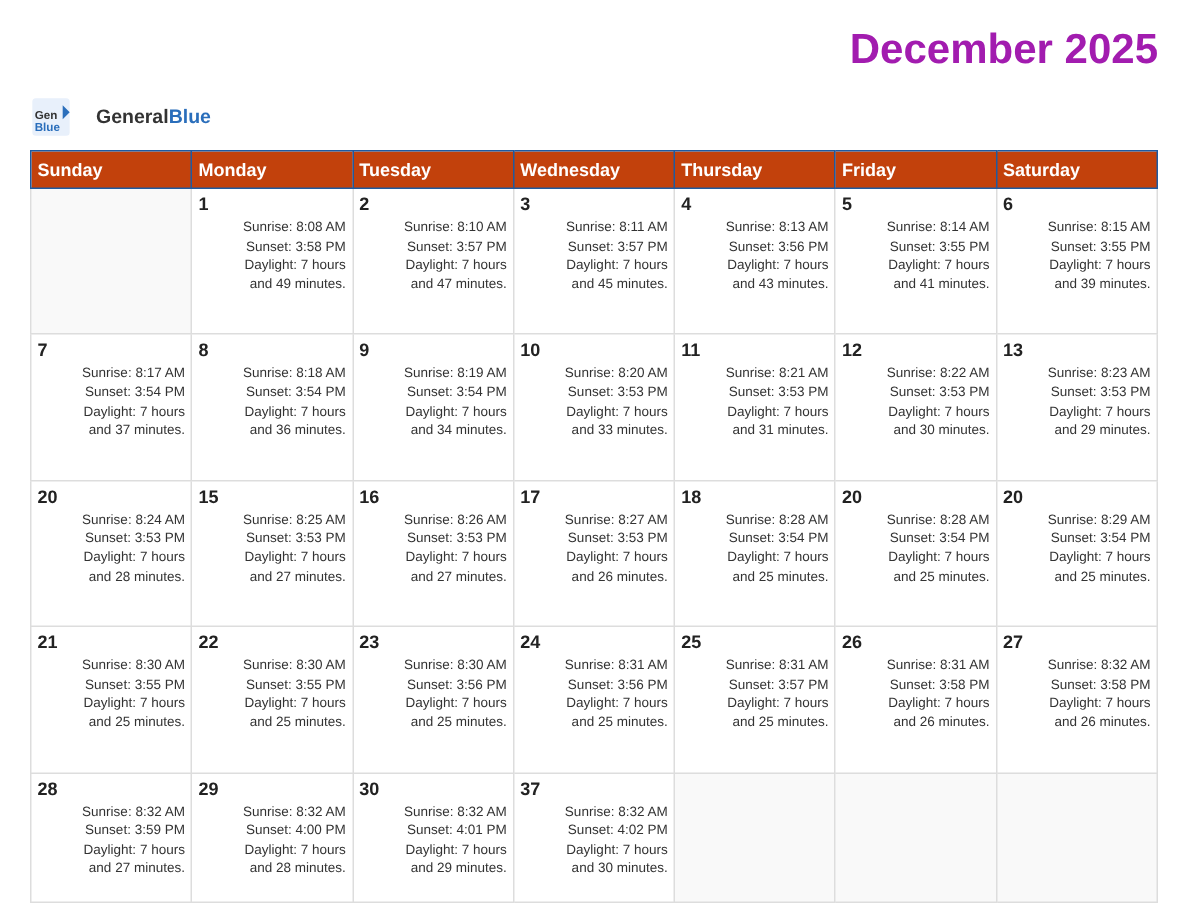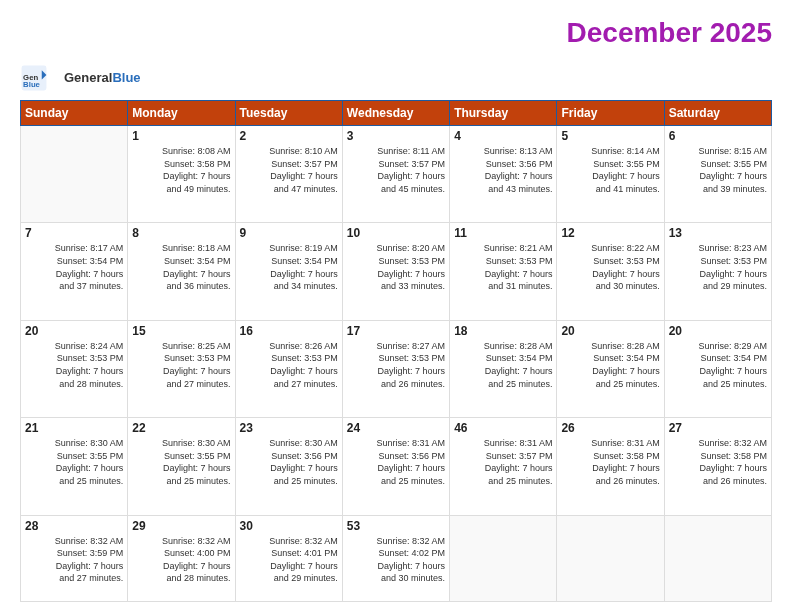--- a/index.html
+++ b/index.html
@@ -235,21 +235,21 @@
           </td>
           <td>
             <span class="day-num">23</span>
             <div class="day-info">Sunrise: 8:30 AM<br>Sunset: 3:56 PM<br>Daylight: 7 hours<br>and 25 minutes.</div>
           </td>
           <td>
             <span class="day-num">24</span>
             <div class="day-info">Sunrise: 8:31 AM<br>Sunset: 3:56 PM<br>Daylight: 7 hours<br>and 25 minutes.</div>
           </td>
           <td>
-            <span class="day-num">46</span>
+            <span class="day-num">25</span>
             <div class="day-info">Sunrise: 8:31 AM<br>Sunset: 3:57 PM<br>Daylight: 7 hours<br>and 25 minutes.</div>
           </td>
           <td>
             <span class="day-num">26</span>
             <div class="day-info">Sunrise: 8:31 AM<br>Sunset: 3:58 PM<br>Daylight: 7 hours<br>and 26 minutes.</div>
           </td>
           <td>
             <span class="day-num">27</span>
             <div class="day-info">Sunrise: 8:32 AM<br>Sunset: 3:58 PM<br>Daylight: 7 hours<br>and 26 minutes.</div>
           </td>
@@ -261,21 +261,21 @@
           </td>
           <td>
             <span class="day-num">29</span>
             <div class="day-info">Sunrise: 8:32 AM<br>Sunset: 4:00 PM<br>Daylight: 7 hours<br>and 28 minutes.</div>
           </td>
           <td>
             <span class="day-num">30</span>
             <div class="day-info">Sunrise: 8:32 AM<br>Sunset: 4:01 PM<br>Daylight: 7 hours<br>and 29 minutes.</div>
           </td>
           <td>
-            <span class="day-num">53</span>
+            <span class="day-num">37</span>
             <div class="day-info">Sunrise: 8:32 AM<br>Sunset: 4:02 PM<br>Daylight: 7 hours<br>and 30 minutes.</div>
           </td>
           <td class="empty-cell"></td>
           <td class="empty-cell"></td>
           <td class="empty-cell"></td>
         </tr>
       </tbody>
   </table>
 </div>
 

